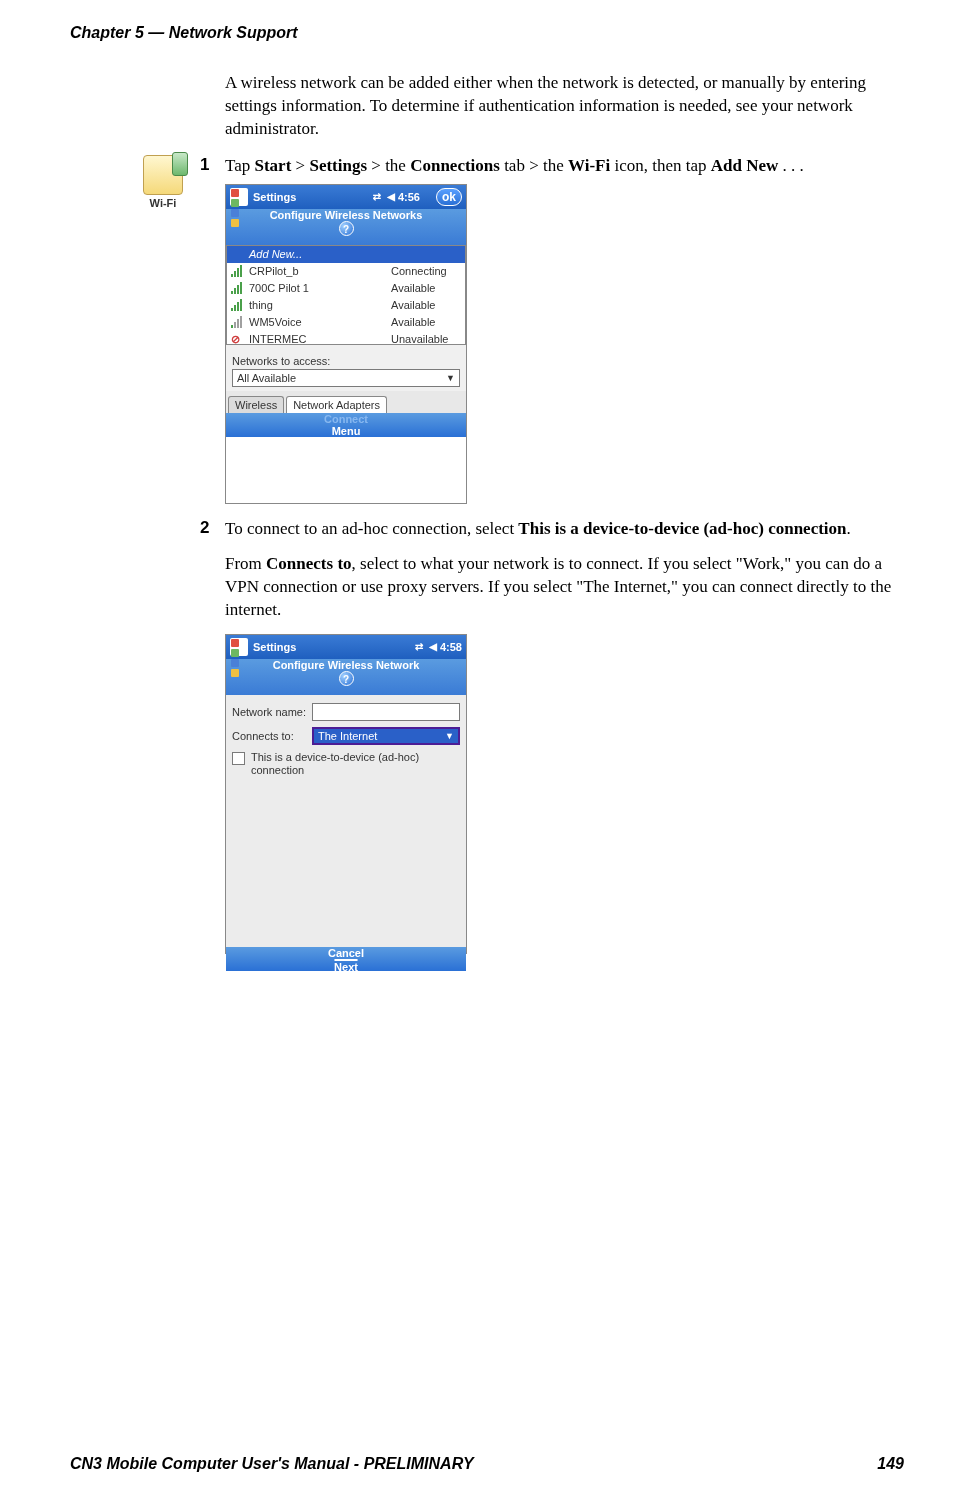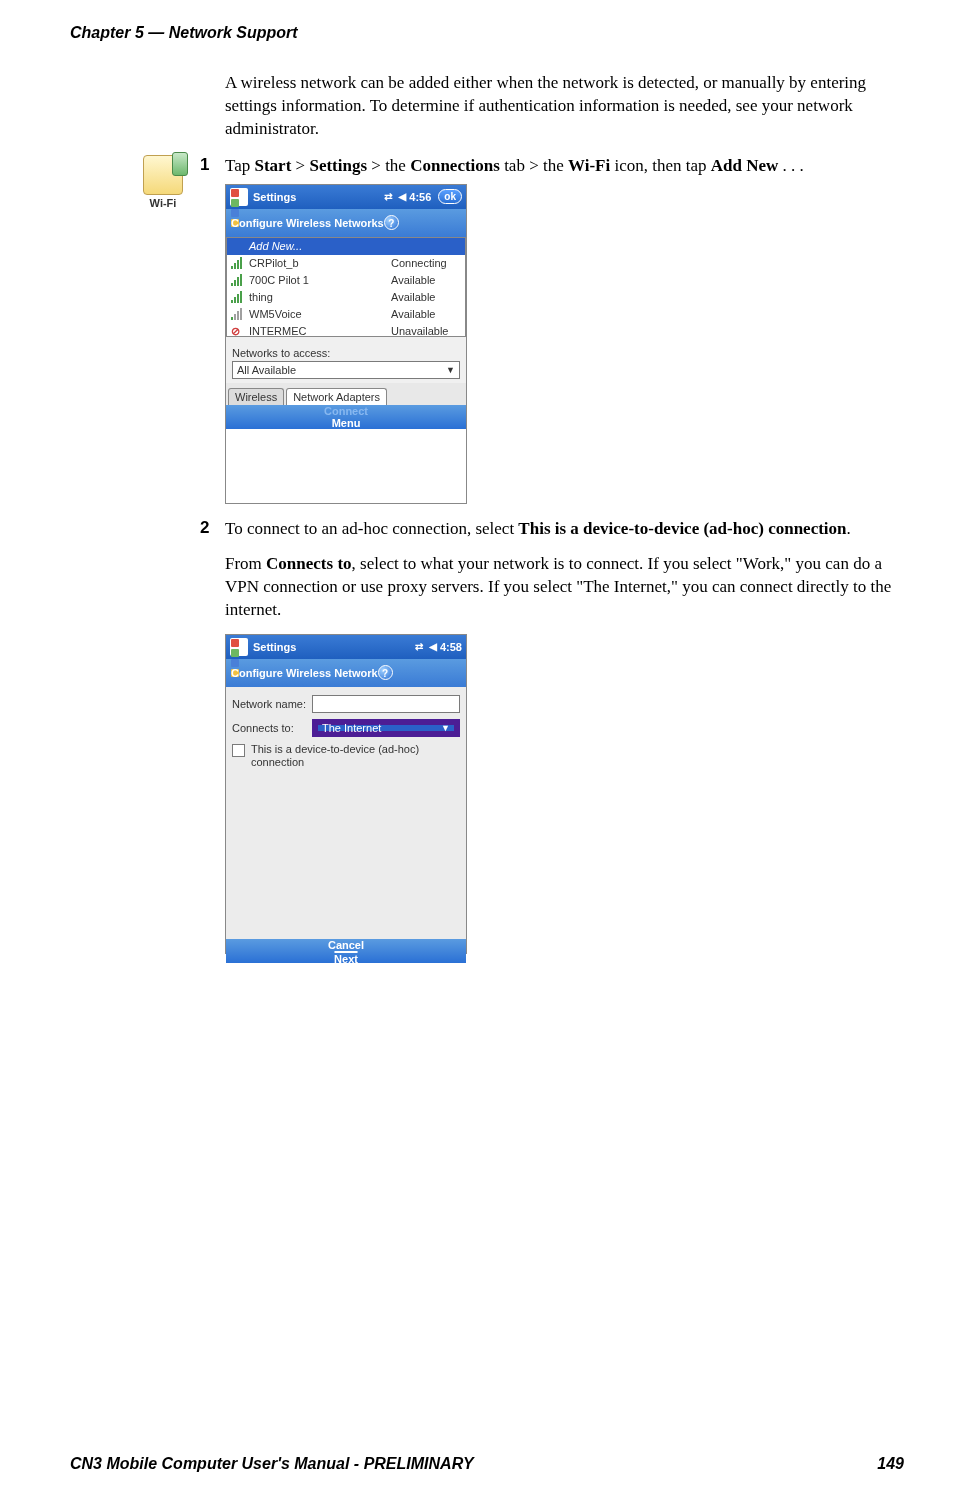--- a/index.html
+++ b/index.html
@@ -87,31 +87,32 @@
   }
   .startflag span { width:8px; height:8px; margin:1px; border-radius:1px; }
   .sf-r{background:#e05040;} .sf-g{background:#6db860;} .sf-b{background:#4a80d8;} .sf-y{background:#f0c040;}
   .ss-titlebar .spacer { flex: 1; }
   .ss-titlebar .status-ico { font-size: 10px; margin: 0 3px; }
   .ss-titlebar .ok-btn {
     background: linear-gradient(#5aa0ff,#2a70d5);
     border: 1px solid #fff;
     border-radius: 9px;
     padding: 1px 5px;
-    font-size: 10px;
-    margin-left: 7px;
+    font-size: 12px;
+    margin-left: 16px;
   }
   .ss-subbar {
-    height: 14px;
+    height: 36px;
     background: linear-gradient(#5a9be0,#3a7bd5);
     display: flex; align-items: center;
-    padding: 14px 5px;
+    padding: 0 5px;
     font-size: 11px;
     color: #fff;
     font-weight: bold;
+    flex-direction: column;
   }
   .ss-subbar .help {
     width: 15px; height: 15px;
     border-radius: 50%;
     background: radial-gradient(circle at 30% 30%, #a0d0ff, #2a70d5);
     color: #fff;
     font-size: 10px;
     text-align: center;
     line-height: 15px;
     border: 1px solid #fff;
@@ -192,21 +193,21 @@
   .form-row { display: flex; align-items: center; margin-bottom: 6px; font-size: 11px; }
   .form-label { width: 80px; color:#333; }
   .form-input {
     flex: 1;
     border: 1px solid #7a7a7a;
     background: #fff;
     height: 18px;
   }
   .form-select {
     flex: 1;
-    border: 6px solid #4c1d95;
+    border: 2px solid #4c1d95;
     background: #2a60c8;
     color: #fff;
     height: 18px;
     display: flex; align-items:center; justify-content:space-between;
     padding: 0 4px;
   }
   .chk-row { display:flex; align-items:flex-start; margin-top:4px; font-size:11px; color:#333; line-height:1.2; }
   .chk-box { width:13px; height:13px; border:1px solid #7a7a7a; background:#fff; margin-right:6px; margin-top:1px; flex-shrink:0; }
 
   .footer {

